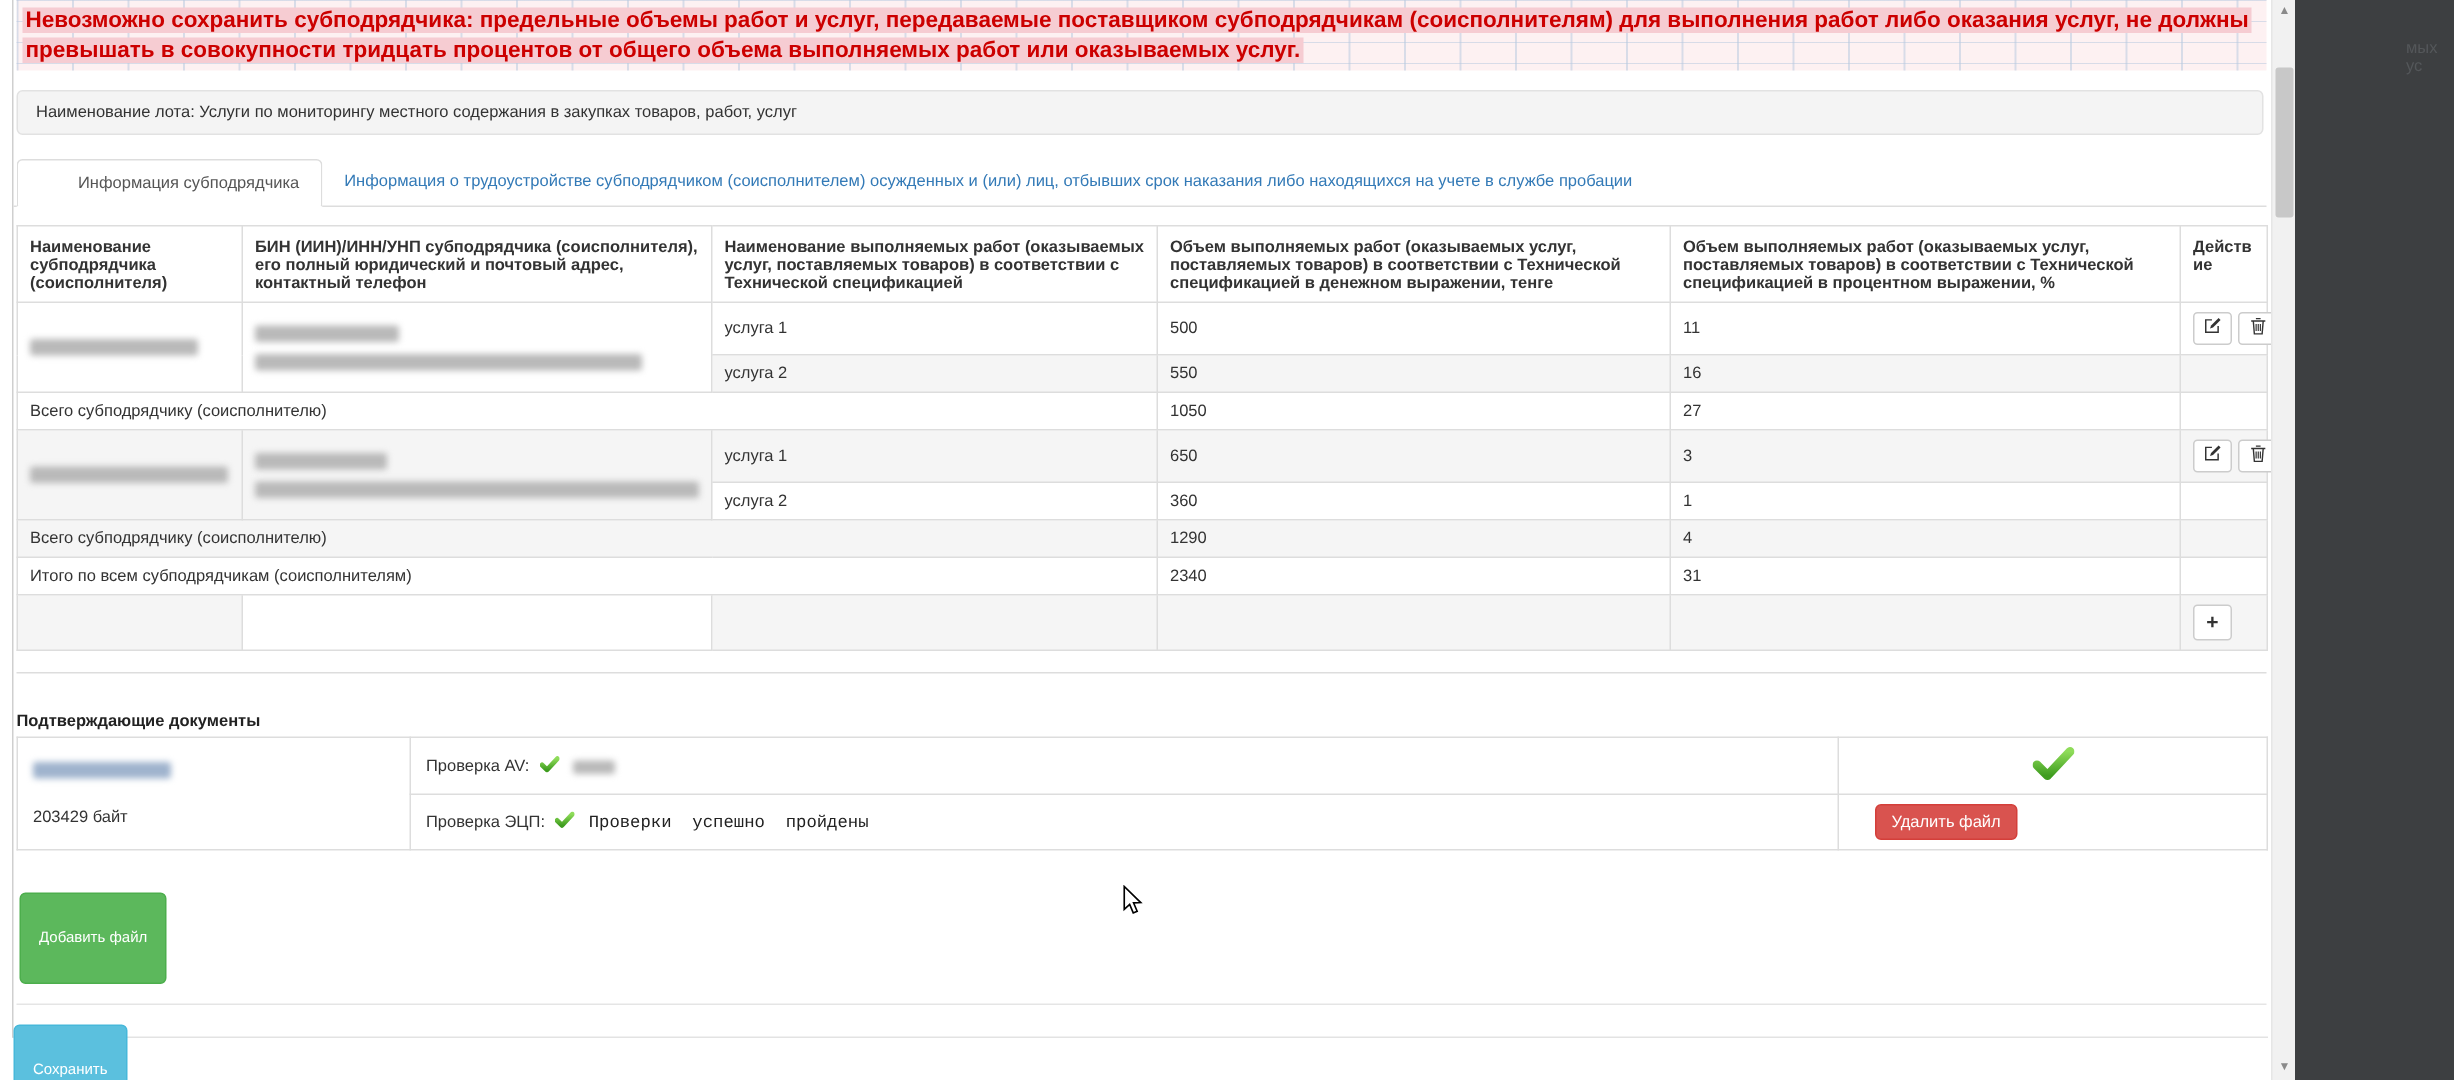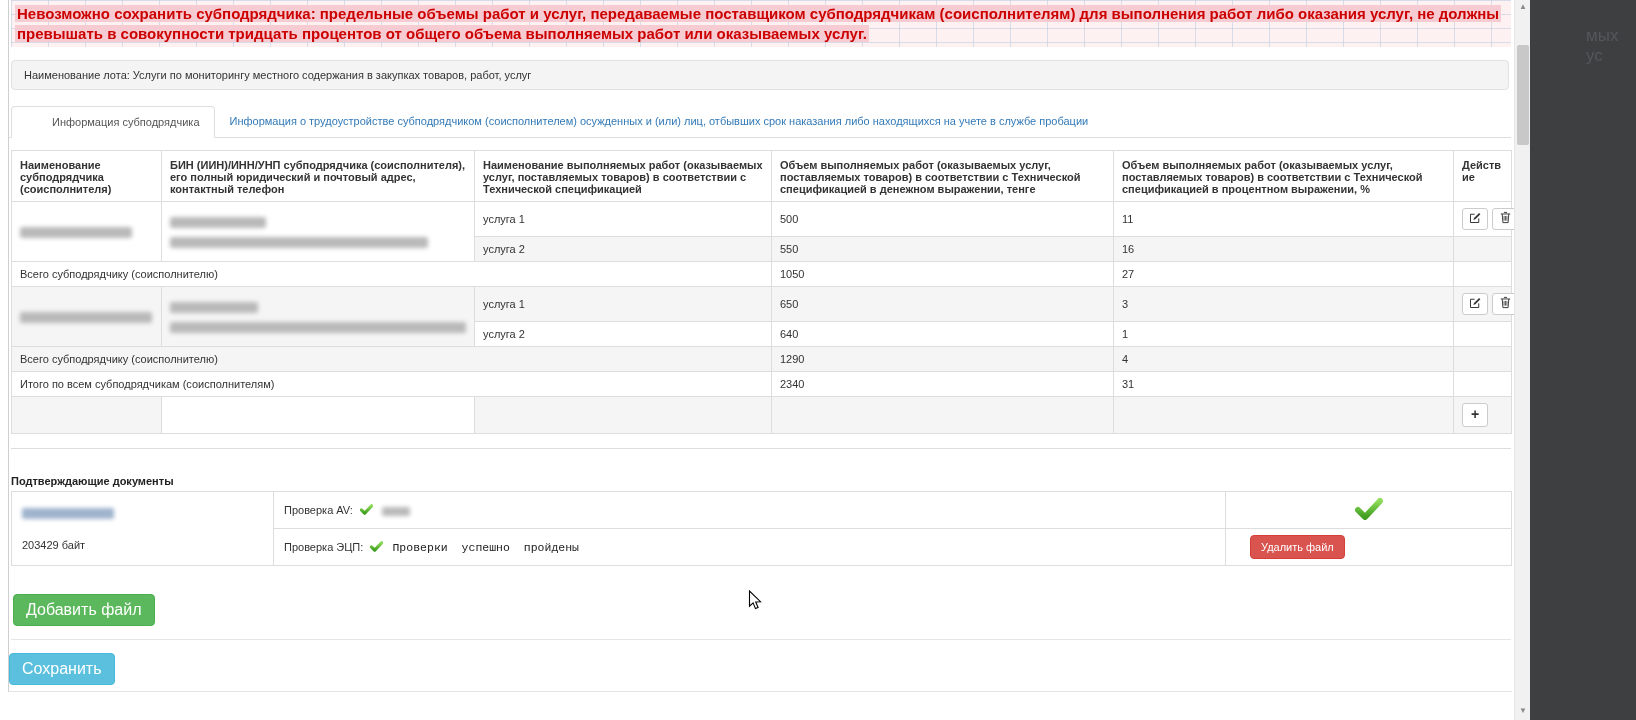--- a/index.html
+++ b/index.html
@@ -53,38 +53,38 @@
   .docs-heading { margin:26px 0 4px 2px; font-weight:bold; color:#222; }
   table.docs { margin-left:2px; width:1500px; border-collapse:collapse; table-layout:fixed; }
   table.docs td { border:1px solid #ddd; padding:6px 10px; vertical-align:middle; }
   td.fcell { vertical-align:top; padding-top:10px; }
   .row-av td { height:37px; }
   .row-ecp td { height:28px; }
   .serifline { font-family:Liberation Mono, monospace; font-size:11.5px; color:#222; word-spacing:7px; }
   .check-center { text-align:center; }
 
   
-  .btn { display:inline-block; border-radius:4px; color:#fff; font-size:16px; padding:6px 12px;
+  .btn { display:inline-block; border-radius:4px; color:#fff; font-size:10px; padding:24px 12px;
     border:1px solid transparent; cursor:pointer; font-family:"Liberation Sans",sans-serif; }
   .btn-green { background:#5cb85c; border-color:#4cae4c; }
   .btn-info { background:#5bc0de; border-color:#46b8da; }
   .btn-danger { background:#d9534f; border-color:#d43f3a; font-size:11px; padding:5px 10px; }
 
   .addfile-row { margin:14px 0 0 2px; width:1500px; padding:0 0 13px 2px; border-bottom:1px solid #e5e5e5; }
   .save-row { margin:13px 0 0 0; }
   .generate-row { margin:42px 0 0 4px; }
 
   
   .scrollbar { position:absolute; left:1514px; top:0; width:16px; height:720px; background:#f1f1f1; border-left:1px solid #e6e6e6; }
   .scroll-thumb { position:absolute; left:2px; top:45px; width:12px; height:100px; background:#c8c8c8; border-radius:2px; }
   .scroll-arrow { position:absolute; left:0; width:16px; text-align:center; color:#8a8a8a; font-size:8px; line-height:14px; cursor:pointer; }
   .scroll-arrow.up { top:0; }
   .scroll-arrow.down { bottom:2px; }
   .dark-panel { position:absolute; left:1530px; top:0; width:106px; height:720px; background:#3d3f41; }
-  .ghost-text { position:absolute; left:56px; top:26px; color:#54575a; font-size:17px; }
+  .ghost-text { position:absolute; left:74px; top:26px; color:#54575a; font-size:11px; }
 
   .cursor { position:absolute; left:748px; top:590px; }
 </style>
 </head>
 <body>
 
 <div id="page">
   <div class="main">
 
     <div class="error-banner">
@@ -167,21 +167,21 @@
                 </svg></span><span class="btn-icon"><svg width="11" height="13" viewBox="0 0 14 16">
                   <path d="M1 3.5h12" stroke="#333" stroke-width="1.2"></path>
                   <path d="M5 1.5h4" stroke="#333" stroke-width="1.2"></path>
                   <path d="M2.8 3.5l.9 11h6.6l.9-11" fill="none" stroke="#333" stroke-width="1.2"></path>
                   <path d="M5.2 6v6M7 6v6M8.8 6v6" stroke="#333" stroke-width="1"></path>
                 </svg></span>
         </td>
       </tr>
       <tr>
         <td>услуга 2</td>
-        <td>640</td>
+        <td>360</td>
         <td>1</td>
         <td></td>
       </tr>
       <tr class="shade">
         <td class="totlabel" colspan="3">Всего субподрядчику (соисполнителю)</td>
         <td>1290</td>
         <td>4</td>
         <td></td>
       </tr>
 

